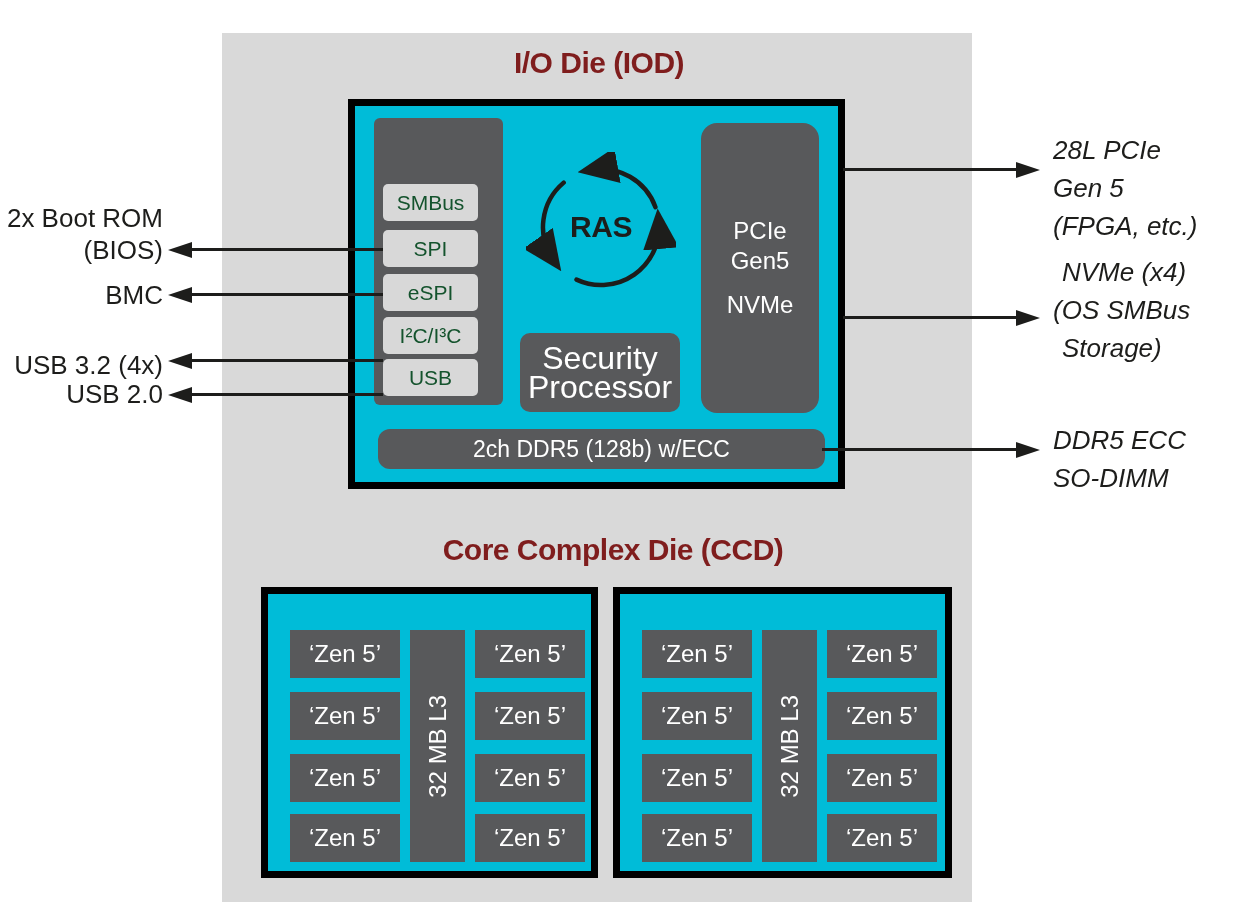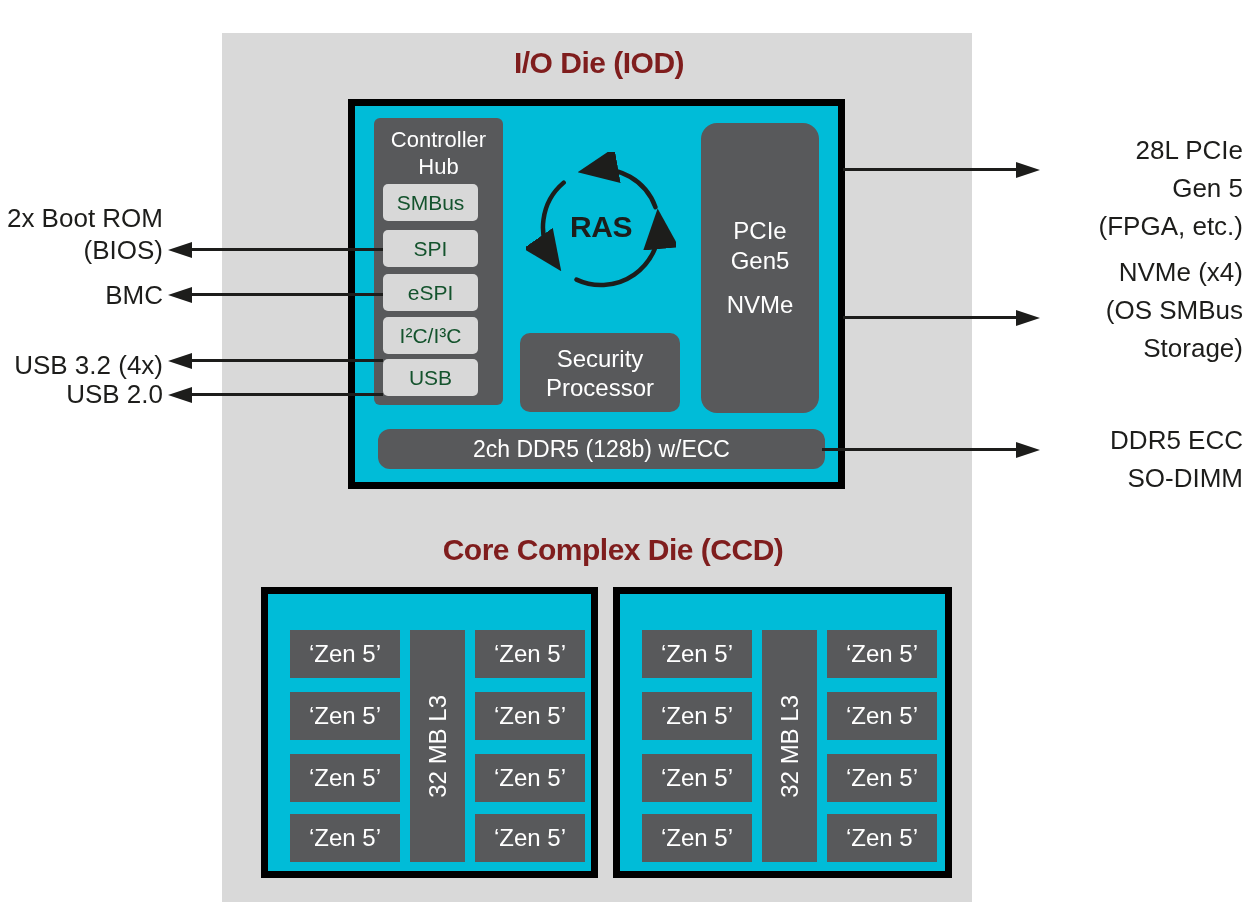--- a/index.html
+++ b/index.html
@@ -26,27 +26,27 @@
   .m0{top:66px;} .m1{top:112px;} .m2{top:156px;} .m3{top:199px;} .m4{top:241px;}
 
   .ras-wrap{left:526px;top:152px;width:150px;height:150px;}
   .ras-label{left:526px;top:152px;width:150px;height:150px;display:flex;align-items:center;justify-content:center;
              font-size:30px;font-weight:700;letter-spacing:-0.5px;}
 
   .pcie-box{left:701px;top:123px;width:118px;height:290px;border-radius:16px;
             display:flex;flex-direction:column;align-items:center;justify-content:center;font-size:24px;line-height:30px;}
   .pcie-box .gap{margin-top:14px;}
   .sec-box{left:520px;top:333px;width:160px;height:79px;border-radius:10px;
-           display:flex;align-items:center;justify-content:center;text-align:center;font-size:24px;line-height:29px;padding:0 14px;box-sizing:border-box;}
+           display:flex;align-items:center;justify-content:center;text-align:center;font-size:32px;line-height:29px;padding:0 14px;box-sizing:border-box;}
   .ddr-bar{left:378px;top:429px;width:447px;height:40px;border-radius:12px;
            display:flex;align-items:center;justify-content:center;font-size:23px;}
 
   .side-label{font-size:26px;line-height:32px;color:#1d1d1b;}
   .left-label{left:0;width:163px;text-align:right;}
-  .right-label{left:1053px;width:190px;text-align:right;line-height:38px;}
+  .right-label{left:1053px;width:190px;text-align:left;line-height:38px;font-style:italic;}
 
   .a-line{position:absolute;height:3px;background:#1d1d1b;}
   .a-head-l{position:absolute;width:0;height:0;border-style:solid;border-width:8px 24px 8px 0;
             border-color:transparent #1d1d1b transparent transparent;}
   .a-head-r{position:absolute;width:0;height:0;border-style:solid;border-width:8px 0 8px 24px;
             border-color:transparent transparent transparent #1d1d1b;}
 
   .zen{position:absolute;width:110px;height:48px;background:#58595b;color:#ffffff;
        display:flex;align-items:center;justify-content:center;font-size:24px;}
   .c1{left:22px;} .c2{left:207px;}
@@ -60,21 +60,20 @@
 
 <div class="canvas">
 
   <div class="abs panel"></div>
 
   <div class="abs big-title iod-title">I/O Die (IOD)</div>
 
   <div class="abs cyan-box iod-box"></div>
 
   <div class="abs dark hub">
-    <div class="hub-title">Controller Hub</div>
     <div class="module m0">SMBus</div>
     <div class="module m1">SPI</div>
     <div class="module m2">eSPI</div>
     <div class="module m3">I²C/I³C</div>
     <div class="module m4">USB</div>
   </div>
 
   <svg class="abs ras-wrap" viewBox="0 0 150 150" width="150" height="150">
     <defs>
       <marker id="ah" markerWidth="9" markerHeight="8" refX="6" refY="4" orient="auto">

